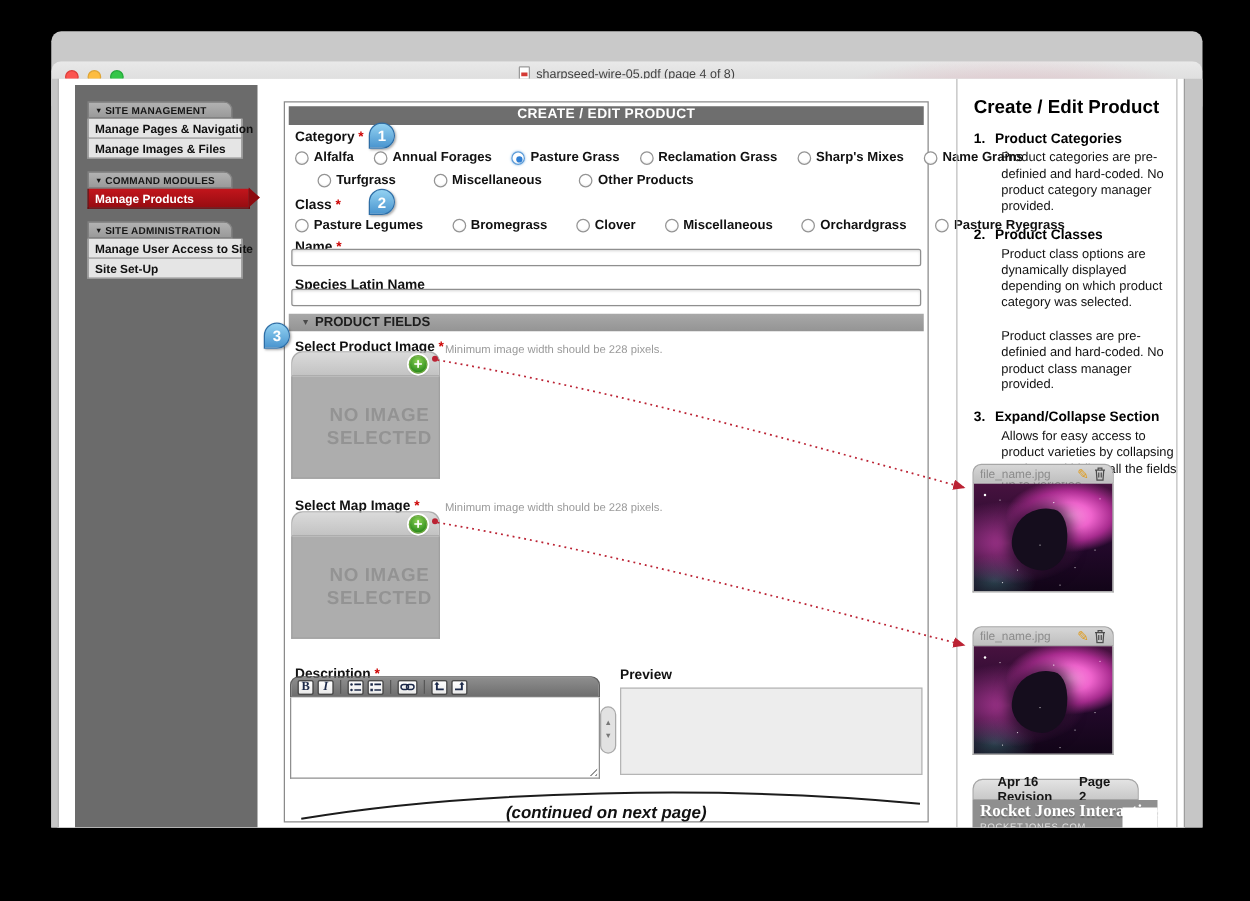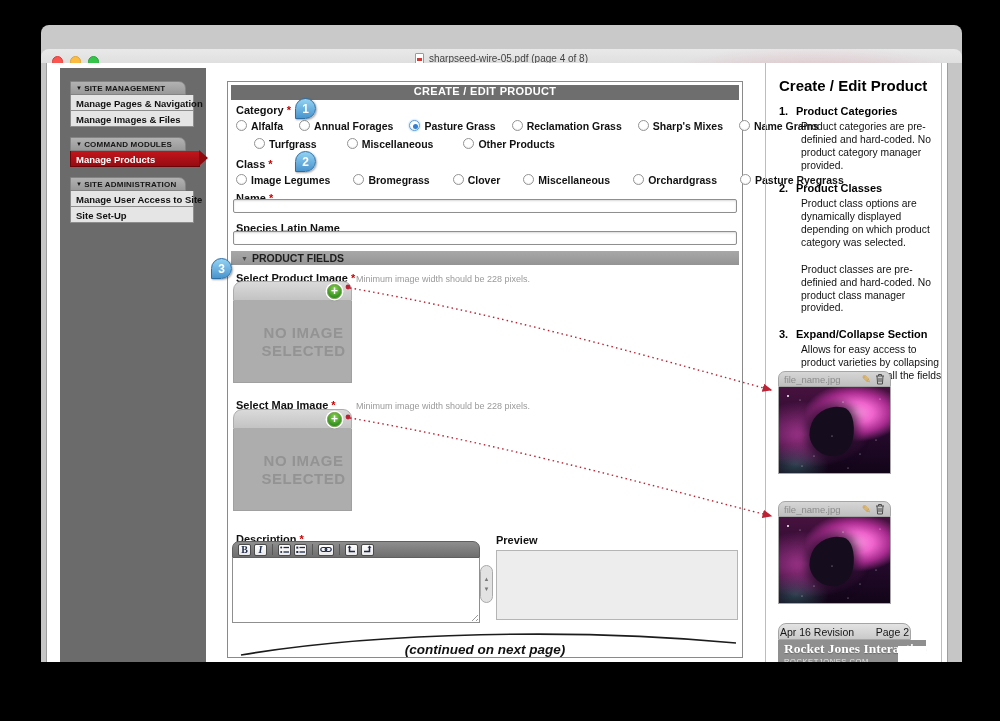--- a/index.html
+++ b/index.html
@@ -51,21 +51,21 @@
     border-top:8px solid transparent; border-bottom:8px solid transparent; }
 
   
   .form-panel { position:absolute; left:180px; top:18px; width:516px; height:577px; background:#fff; border:1px solid #8a8a8a; }
   .form-header { position:absolute; left:3px; right:3px; top:3px; height:15px; background:#6e6e6e;
     color:#fff; font-weight:bold; font-size:11px; text-align:center; letter-spacing:.3px; }
   .lbl { position:absolute; font-size:11px; font-weight:bold; color:#111; white-space:nowrap;}
   .req { color:#c00; margin-left:3px; }
   .note-sm { position:absolute; font-size:9px; color:#9a9a9a; white-space:nowrap;}
   .radio-row { position:absolute; left:8px; display:flex; align-items:center; }
-  .ritem { display:flex; align-items:flex-start; margin-right:var(--gap,15px); }
+  .ritem { display:flex; align-items:flex-end; margin-right:var(--gap,15px); }
   .radio { width:11px; height:11px; border-radius:50%; border:1px solid #949494;
     background:radial-gradient(circle at 50% 35%, #fff 55%, #dedede); margin-right:4px; flex:none; position:relative;}
   .radio.sel { border-color:#5b9bd8; box-shadow:0 0 2px #7fb4e4;}
   .radio.sel::after { content:""; position:absolute; left:2.5px; top:2.5px; width:5px; height:5px; border-radius:50%; background:#2f7fd4;}
   .rlabel { font-size:10.5px; font-weight:bold; color:#111; white-space:nowrap;}
   .tinput { position:absolute; left:5px; right:5px; height:14px; background:#fff; border:1px solid #8f8f8f;
     border-radius:2px; box-shadow:inset 0 1px 2px rgba(0,0,0,.15); }
   .sec-bar { position:absolute; left:3px; right:3px; height:14px; background:linear-gradient(180deg,#a8a8a8,#949494);
     font-size:10.5px; font-weight:bold; color:#1d1d1d; padding:1px 0 0 10px; }
   .sec-bar .tri { font-size:7px; color:#4a4a4a; margin-right:4px; vertical-align:1px;}
@@ -131,22 +131,22 @@
   .nebula::after { content:""; position:absolute; left:8px; top:8px; width:2px; height:2px; border-radius:50%; background:#fff;
     box-shadow: 12px 4px 0 -0.5px #ffffffcc, 30px 14px 0 -1px #ffffffbb, 55px 6px 0 -0.5px #fff,
       78px 18px 0 -1px #ffffffaa, 92px 3px 0 -0.5px #ffffffcc, 20px 30px 0 -1px #ffffffb0,
       44px 40px 0 -0.5px #ffffffd0, 66px 34px 0 -1px #ffffff99, 88px 44px 0 -0.5px #ffffffcc,
       6px 52px 0 -1px #ffffffc0, 26px 60px 0 -0.5px #ffffffd5, 50px 64px 0 -1px #ffffffaa,
       72px 58px 0 -0.5px #ffffffc8, 94px 62px 0 -1px #ffffff90, 14px 70px 0 -0.5px #ffffffd0,
       38px 74px 0 -1px #ffffffb5, 60px 72px 0 -0.5px #ffffffc5, 84px 70px 0 -1.2px #ff9ae4;}
 
   .f-bar { position:absolute; left:12px; top:560px; width:133px; height:17px;
     background:linear-gradient(180deg,#e3e3e3,#c9c9c9); border:1px solid #a5a5a5; border-radius:8px 8px 0 0;
-    display:flex; align-items:center; justify-content:space-between; padding:0 1px;
-    font-size:10.5px; font-weight:normal; color:#161616; z-index:6;}
+    display:flex; align-items:center; justify-content:space-between; padding:0 19px;
+    font-size:10.5px; font-weight:bold; color:#161616; z-index:6;}
   .f-dark { position:absolute; left:12px; top:577px; width:148px; height:23px; background:#8f8f8f; z-index:6; padding:1px 0 0 6px;}
   .f-company { font-family:"Liberation Serif", serif; font-size:13.5px; font-weight:bold; color:#fff; white-space:nowrap;
     text-shadow:0 1px 1px rgba(0,0,0,.25);}
   .f-site { font-size:7.5px; color:#e2e2e2; letter-spacing:.6px;}
   .f-logo { position:absolute; left:132px; top:583px; width:28px; height:17px; background:#fff; z-index:7;}
 
   svg.overlay { position:absolute; left:0; top:0; z-index:20; pointer-events:none;}
 </style>
 </head>
 <body>
@@ -282,21 +282,21 @@
           <span class="ritem">
               <span class="radio"></span>
               <span class="rlabel">Other Products</span>
             </span>
         </div>
 
         <div class="lbl" style="left:8px;top:76px;"><span>Class</span><span class="req">*</span></div>
         <div class="radio-row" style="top:92px;--gap:23px;">
           <span class="ritem">
               <span class="radio"></span>
-              <span class="rlabel">Image Legumes</span>
+              <span class="rlabel">Pasture Legumes</span>
             </span>
           <span class="ritem">
               <span class="radio"></span>
               <span class="rlabel">Bromegrass</span>
             </span>
           <span class="ritem">
               <span class="radio"></span>
               <span class="rlabel">Clover</span>
             </span>
           <span class="ritem">

